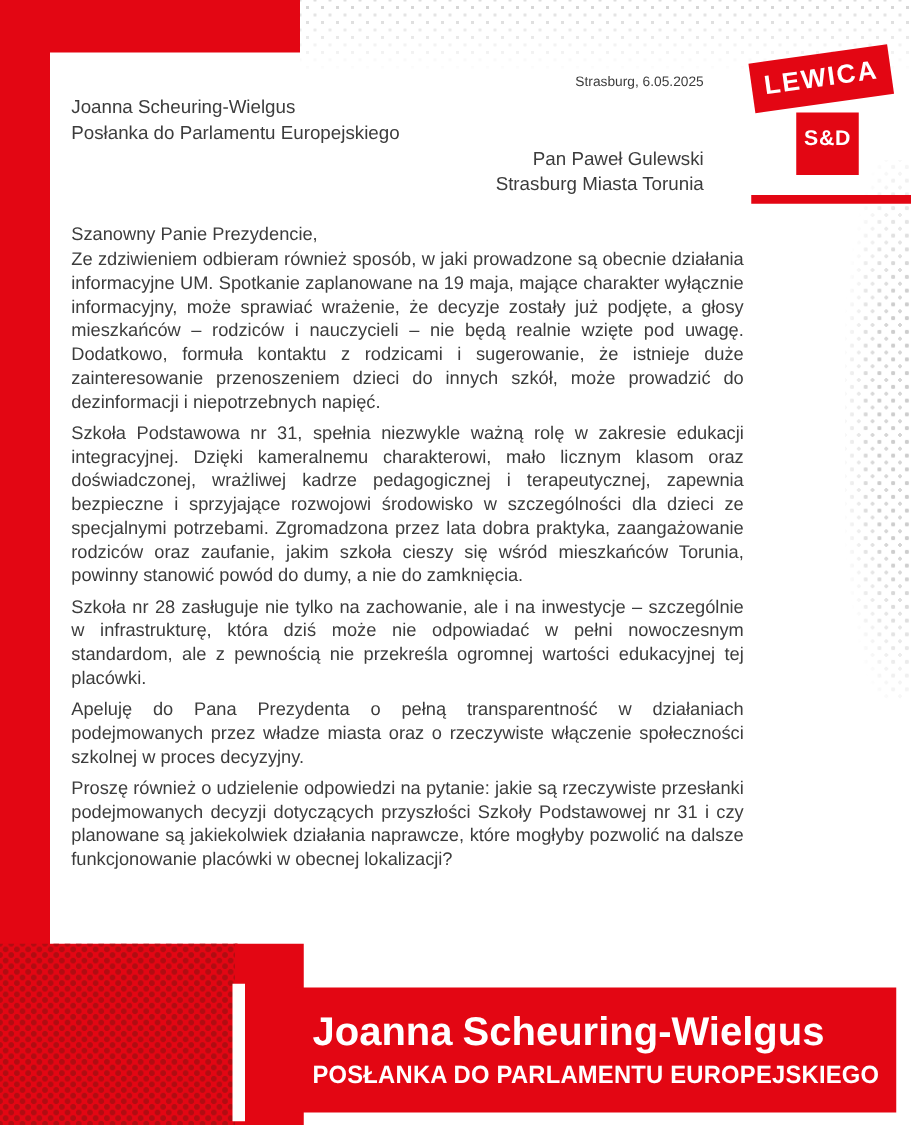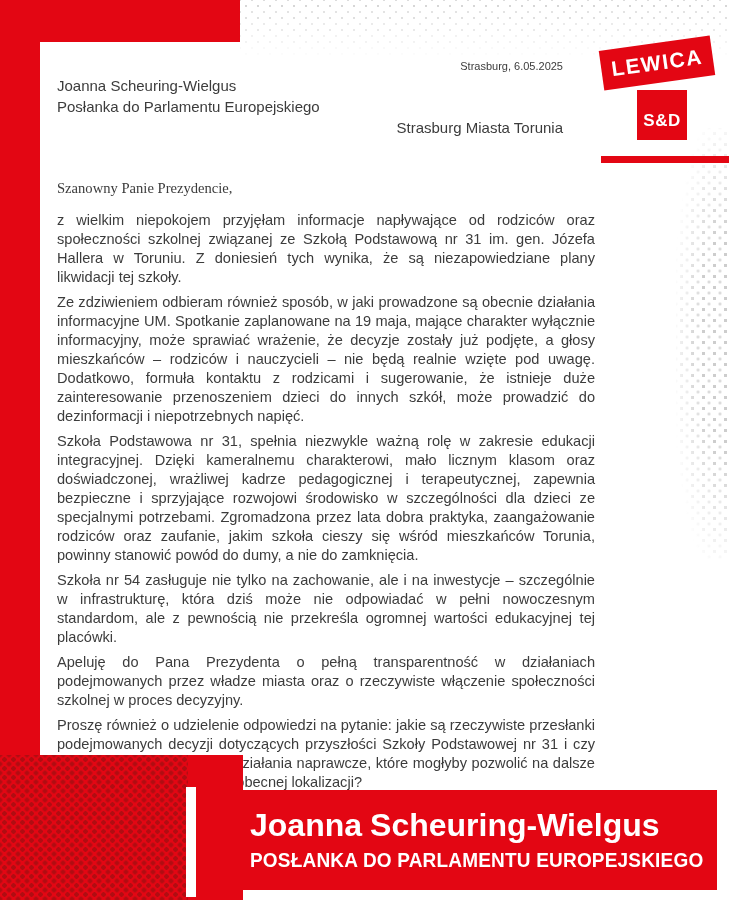--- a/index.html
+++ b/index.html
@@ -39,31 +39,31 @@
   }
   .red-solid-patch{position:absolute;left:188px;top:755px;width:55px;height:145px;background:#e30613;}
   
   .lewica{
     position:absolute;left:601px;top:43px;width:112px;height:40px;background:#e30613;
     transform:rotate(-8deg);display:flex;align-items:center;justify-content:center;
   }
   .lewica span{color:#fff;font-weight:800;font-size:21px;letter-spacing:1.5px;}
   .sd{
     position:absolute;left:637px;top:90px;width:50px;height:50px;background:#e30613;
-    display:flex;align-items:flex-end;justify-content:center;padding-bottom:9px;box-sizing:border-box;
+    display:flex;align-items:flex-end;justify-content:center;padding-bottom:19px;box-sizing:border-box;
   }
   .sd span{color:#fff;font-weight:700;font-size:17px;letter-spacing:.5px;}
   .red-rule{position:absolute;left:601px;top:156px;width:128px;height:7px;background:#e30613;}
   
   .sender{position:absolute;left:57px;top:75px;font-size:15px;line-height:21px;}
   .place-date{position:absolute;left:57px;top:60px;width:506px;text-align:right;font-size:11px;}
   .recipient{position:absolute;left:57px;top:118px;width:506px;text-align:right;font-size:15px;line-height:20px;}
   .body-text{position:absolute;left:57px;top:179px;width:538px;font-size:14.6px;line-height:19px;text-align:justify;}
   .body-text p{margin:0 0 6px 0;}
-  .body-text p.salutation{text-align:left;margin-bottom:13px;font-family:Liberation Serif, serif;}
+  .body-text p.salutation{text-align:left;margin-bottom:1px;}
   
   .footer-white-bar{position:absolute;left:186px;top:787px;width:10px;height:110px;background:#ffffff;}
   .footer-band{
     position:absolute;left:236px;top:790px;width:481px;height:100px;background:#e30613;
     display:flex;flex-direction:column;justify-content:center;padding-left:14px;box-sizing:border-box;
   }
   .footer-name{color:#fff;font-size:32px;line-height:36px;white-space:nowrap;}
   .footer-name .fn{font-weight:700;margin-right:8px;}
   .footer-name .ln{font-weight:800;}
   .footer-subtitle{
@@ -90,29 +90,29 @@
   <div class="red-rule"></div>
 
   <div class="sender">
     <div>Joanna Scheuring-Wielgus</div>
     <div>Posłanka do Parlamentu Europejskiego</div>
   </div>
 
   <div class="place-date">Strasburg, 6.05.2025</div>
 
   <div class="recipient">
+    <div>Pan Paweł Gulewski</div>
     <div>Strasburg Miasta Torunia</div>
   </div>
 
   <div class="body-text">
     <p class="salutation">Szanowny Panie Prezydencie,</p>
-    <p>z wielkim niepokojem przyjęłam informacje napływające od rodziców oraz społeczności szkolnej związanej ze Szkołą Podstawową nr 31 im. gen. Józefa Hallera w Toruniu. Z doniesień tych wynika, że są niezapowiedziane plany likwidacji tej szkoły.</p>
     <p>Ze zdziwieniem odbieram również sposób, w jaki prowadzone są obecnie działania informacyjne UM. Spotkanie zaplanowane na 19 maja, mające charakter wyłącznie informacyjny, może sprawiać wrażenie, że decyzje zostały już podjęte, a głosy mieszkańców – rodziców i nauczycieli – nie będą realnie wzięte pod uwagę. Dodatkowo, formuła kontaktu z rodzicami i sugerowanie, że istnieje duże zainteresowanie przenoszeniem dzieci do innych szkół, może prowadzić do dezinformacji i niepotrzebnych napięć.</p>
     <p>Szkoła Podstawowa nr 31, spełnia niezwykle ważną rolę w zakresie edukacji integracyjnej. Dzięki kameralnemu charakterowi, mało licznym klasom oraz doświadczonej, wrażliwej kadrze pedagogicznej i terapeutycznej, zapewnia bezpieczne i sprzyjające rozwojowi środowisko w szczególności dla dzieci ze specjalnymi potrzebami. Zgromadzona przez lata dobra praktyka, zaangażowanie rodziców oraz zaufanie, jakim szkoła cieszy się wśród mieszkańców Torunia, powinny stanowić powód do dumy, a nie do zamknięcia.</p>
-    <p>Szkoła nr 54 zasługuje nie tylko na zachowanie, ale i na inwestycje – szczególnie w infrastrukturę, która dziś może nie odpowiadać w pełni nowoczesnym standardom, ale z pewnością nie przekreśla ogromnej wartości edukacyjnej tej placówki.</p>
+    <p>Szkoła nr 28 zasługuje nie tylko na zachowanie, ale i na inwestycje – szczególnie w infrastrukturę, która dziś może nie odpowiadać w pełni nowoczesnym standardom, ale z pewnością nie przekreśla ogromnej wartości edukacyjnej tej placówki.</p>
     <p>Apeluję do Pana Prezydenta o pełną transparentność w działaniach podejmowanych przez władze miasta oraz o rzeczywiste włączenie społeczności szkolnej w proces decyzyjny.</p>
     <p>Proszę również o udzielenie odpowiedzi na pytanie: jakie są rzeczywiste przesłanki podejmowanych decyzji dotyczących przyszłości Szkoły Podstawowej nr 31 i czy planowane są jakiekolwiek działania naprawcze, które mogłyby pozwolić na dalsze funkcjonowanie placówki w obecnej lokalizacji?</p>
   </div>
 
   <div class="dots-red-block"></div>
   <div class="red-solid-patch"></div>
   <div class="footer-white-bar"></div>
   <div class="footer-band">
     <div class="footer-name">
       <span class="fn">Joanna</span><span class="ln">Scheuring-Wielgus</span>

